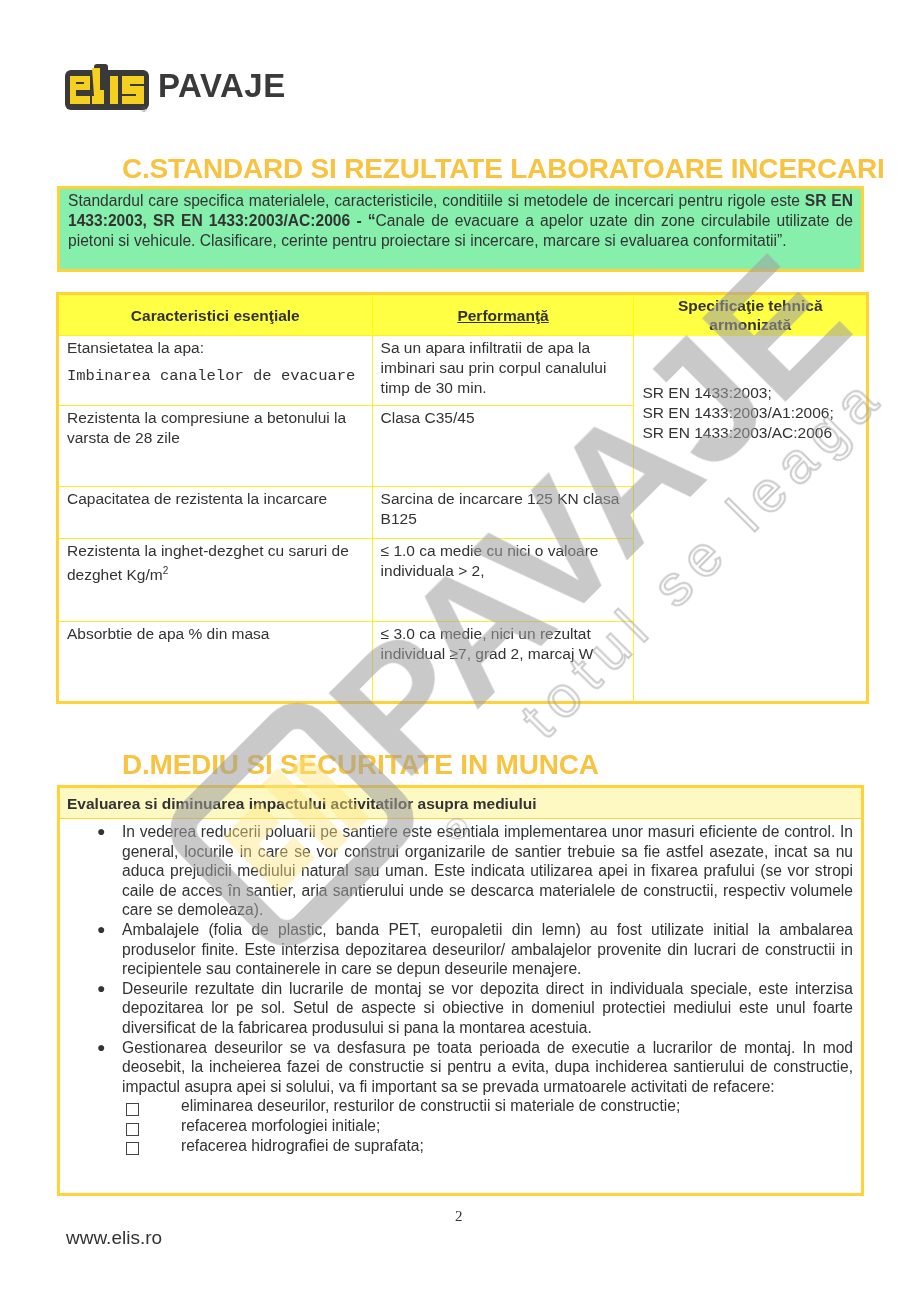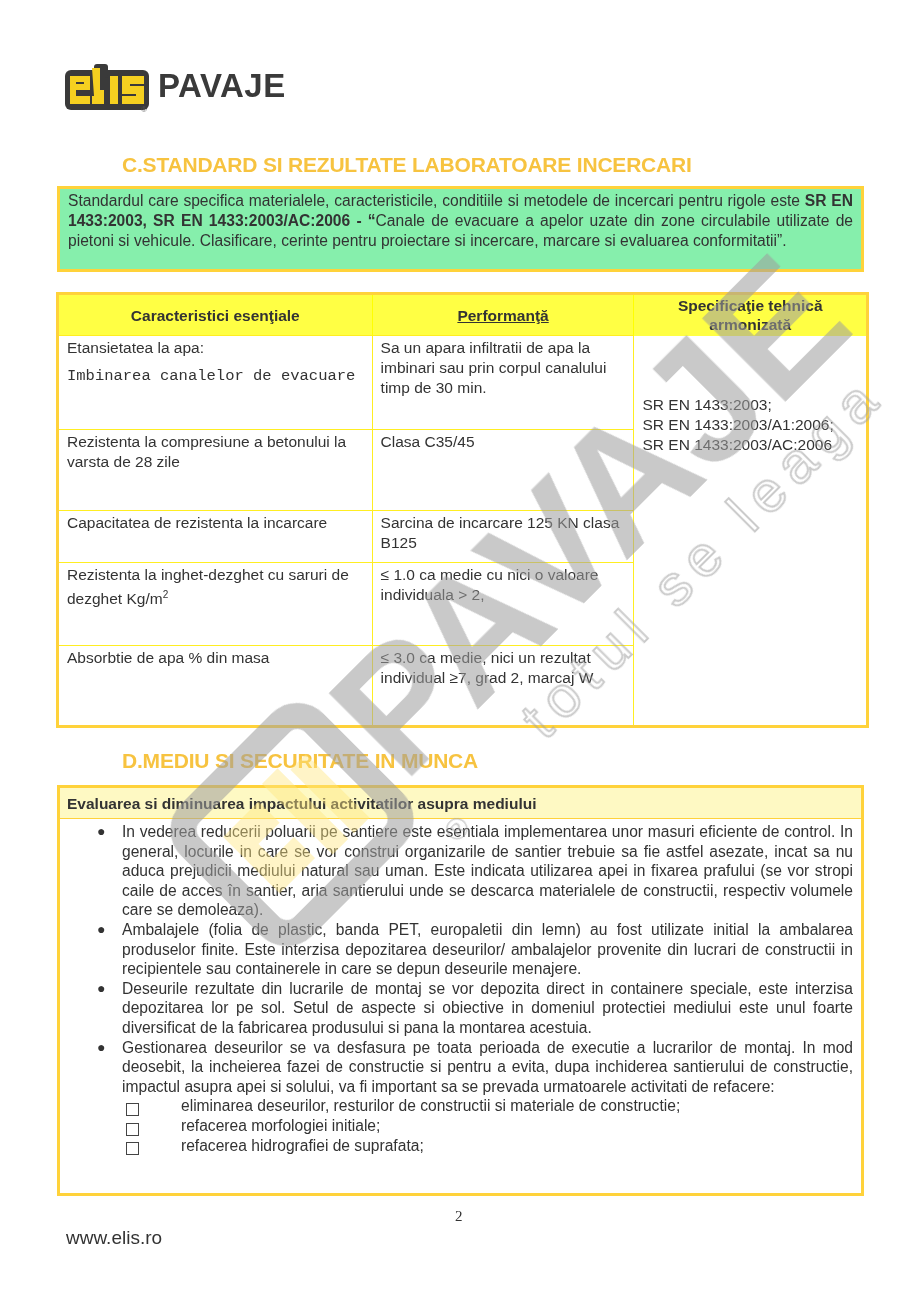--- a/index.html
+++ b/index.html
@@ -5,21 +5,21 @@
     * { box-sizing: border-box; margin: 0; padding: 0; }
     html, body { width: 920px; height: 1300px; background: #ffffff; }
     body { position: relative; overflow: hidden; font-family: "Liberation Sans", sans-serif; color: #333333; }
 
     
     .logo { position: absolute; left: 64px; top: 60px; height: 56px; display: flex; align-items: center; }
     .logo-mark { position: relative; width: 86px; height: 52px; }
     .logo-word { font-family: "Liberation Sans", sans-serif; font-weight: bold; font-size: 33px; color: #3a3a3a; letter-spacing: 0.5px; margin-left: 8px; margin-top: -4px; }
     .logo-reg { position: absolute; left: 141px; top: 105px; font-size: 8px; color: #555; }
 
-    .section-title { position: absolute; left: 122px; font-weight: bold; font-size: 21px; color: #f7c340; letter-spacing: -0.2px; }
+    .section-title { position: absolute; left: 122px; font-weight: bold; font-size: 28px; color: #f7c340; letter-spacing: -0.2px; }
     #title-c { top: 153px; }
     #title-d { top: 749px; }
 
     .intro-box { position: absolute; left: 57px; top: 186px; width: 807px; height: 86px; background: #86efac; border: 3px solid #ffd23a; padding: 2px 8px; font-size: 15.6px; line-height: 20px; text-align: justify; color: #333; }
     .intro-box b { color: #333; }
 
     
     .spec-table { position: absolute; left: 56px; top: 292px; width: 813px; border: 3px solid #ffd23a; border-collapse: collapse; padding-left: 23px; }
     .spec-table th { background: #ffff44; font-weight: bold; font-size: 15.5px; color: #333; height: 42px; line-height: 19px; text-align: center; border-right: 1px solid #ffff00; }
     .spec-table td { vertical-align: top; font-size: 15.5px; line-height: 20px; color: #333; padding: 2px 8px; border: 1px solid #ffee22; }
@@ -73,21 +73,21 @@
 
 <table class="spec-table">
   <thead>
     <tr>
       <th class="col1">Caracteristici esenţiale</th>
       <th class="col2">Performanţă</th>
       <th class="col3" style="padding:0 18px;">Specificaţie tehnică armonizată</th>
     </tr>
   </thead>
   <tbody>
-    <tr style="height:94px;">
+    <tr style="height:70px;">
       <td>
         <div>Etansietatea la apa:</div>
         <div class="c1-line2">Imbinarea canalelor de evacuare</div>
       </td>
       <td>Sa un apara infiltratii de apa la imbinari sau prin corpul canalului timp de 30 min.</td>
       <td class="spec" rowspan="5" style="padding-bottom:210px;">
         <div>SR EN 1433:2003;</div>
         <div>SR EN 1433:2003/A1:2006;</div>
         <div>SR EN 1433:2003/AC:2006</div>
       </td>
@@ -111,21 +111,21 @@
   </tbody>
 </table>
 
 <div class="section-title" id="title-d">D.MEDIU SI SECURITATE IN MUNCA</div>
 
 <div class="env-box">
   <div class="env-head">Evaluarea si diminuarea impactului activitatilor asupra mediului</div>
   <ul class="env-list">
     <li class="env-item"><span class="bullet">●</span><span>In vederea reducerii poluarii pe santiere este esentiala implementarea unor masuri eficiente de control. In general, locurile in care se vor construi organizarile de santier trebuie sa fie astfel asezate, incat sa nu aduca prejudicii mediului natural sau uman. Este indicata utilizarea apei in fixarea prafului (se vor stropi caile de acces în santier, aria santierului unde se descarca materialele de constructii, respectiv volumele care se demoleaza).</span></li>
     <li class="env-item"><span class="bullet">●</span><span>Ambalajele (folia de plastic, banda PET, europaletii din lemn) au fost utilizate initial la ambalarea produselor finite. Este interzisa depozitarea deseurilor/ ambalajelor provenite din lucrari de constructii in recipientele sau containerele in care se depun deseurile menajere.</span></li>
-    <li class="env-item"><span class="bullet">●</span><span>Deseurile rezultate din lucrarile de montaj se vor depozita direct in containere speciale, este interzisa depozitarea lor pe sol. Setul de aspecte si obiective in domeniul protectiei mediului este unul foarte diversificat de la fabricarea produsului si pana la montarea acestuia.</span></li>
+    <li class="env-item"><span class="bullet">●</span><span>Deseurile rezultate din lucrarile de montaj se vor depozita direct in individuala speciale, este interzisa depozitarea lor pe sol. Setul de aspecte si obiective in domeniul protectiei mediului este unul foarte diversificat de la fabricarea produsului si pana la montarea acestuia.</span></li>
     <li class="env-item"><span class="bullet">●</span><span>Gestionarea deseurilor se va desfasura pe toata perioada de executie a lucrarilor de montaj. In mod deosebit, la incheierea fazei de constructie si pentru a evita, dupa inchiderea santierului de constructie, impactul asupra apei si solului, va fi important sa se prevada urmatoarele activitati de refacere:</span>
       <div class="check-row">
           <span class="check-box"></span>
           <span>eliminarea deseurilor, resturilor de constructii si materiale de constructie;</span>
         </div>
       <div class="check-row">
           <span class="check-box"></span>
           <span>refacerea morfologiei initiale;</span>
         </div>
       <div class="check-row">

